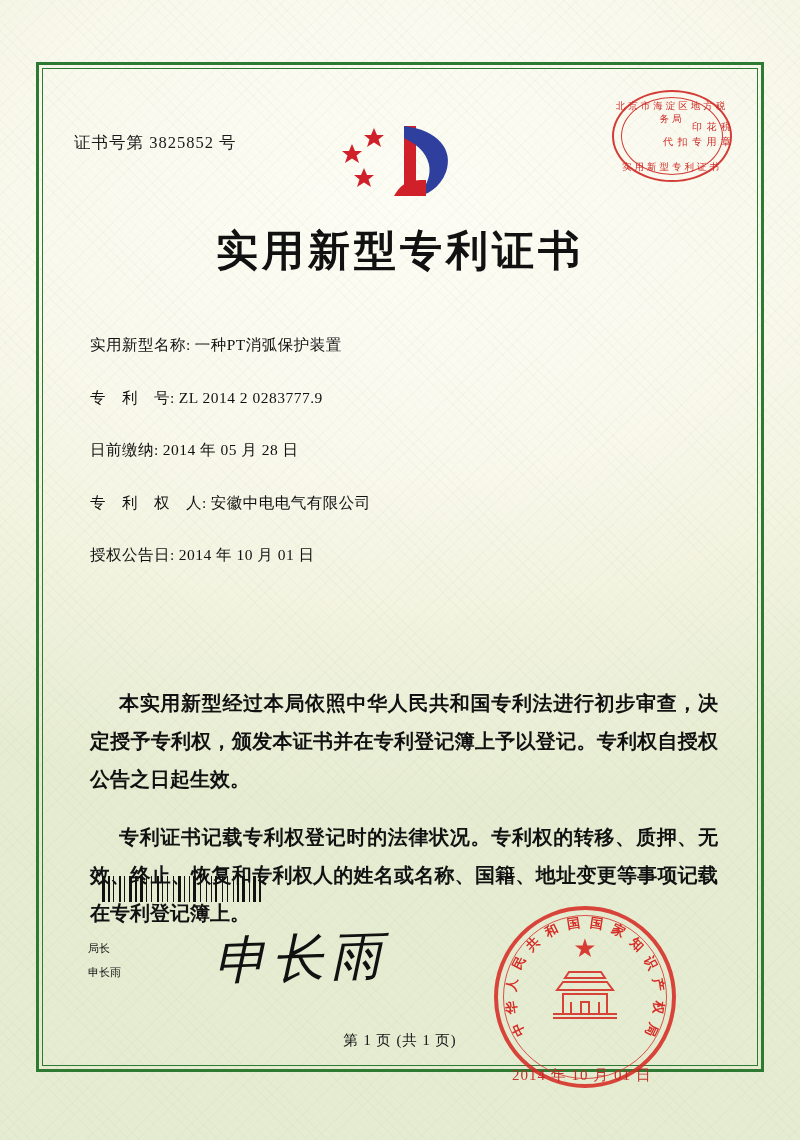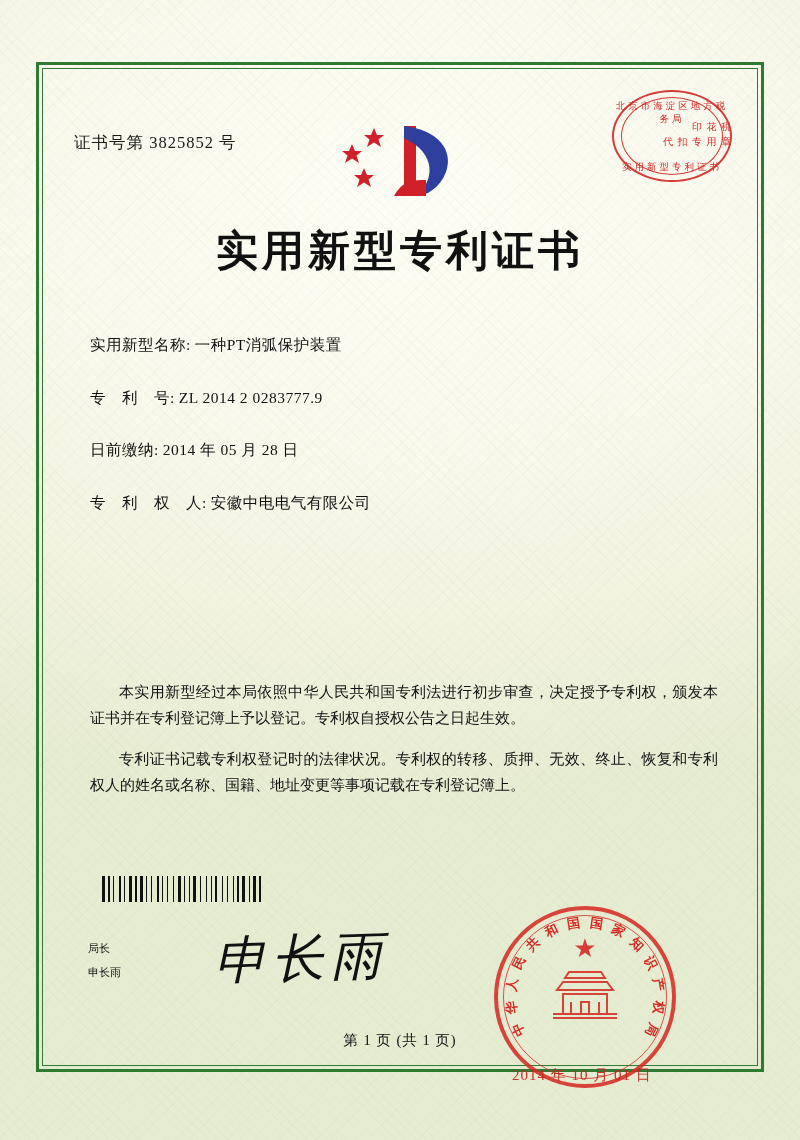--- a/index.html
+++ b/index.html
@@ -146,26 +146,27 @@
   .field .val { letter-spacing: 0.5px; }
 
   
   .paras {
     position: absolute;
     left: 48px;
     top: 596px;
     width: 628px;
   }
   .para {
-    font-size: 15px;
-    line-height: 26px;
+    font-size: 20px;
+    line-height: 38px;
     text-indent: 29px;
     color: #111;
     text-align: justify;
     margin-bottom: 2px;
+    font-weight: bold;
   }
 
   
   .barcode {
     position: absolute;
     left: 60px;
     top: 808px;
     width: 214px;
     height: 26px;
   }
@@ -322,20 +323,24 @@
         <span class="lbl">专　利　号:</span>
         <span class="val">ZL 2014 2 0283777.9</span>
       </div>
       <div class="field">
         <span class="lbl">日前缴纳:</span>
         <span class="val">2014 年 05 月 28 日</span>
       </div>
       <div class="field">
         <span class="lbl">专　利　权　人:</span>
         <span class="val">安徽中电电气有限公司</span>
+      </div>
+      <div class="field">
+        <span class="lbl">授权公告日:</span>
+        <span class="val">2014 年 10 月 01 日</span>
       </div>
     </div>
 
     <div class="paras">
       <p class="para">本实用新型经过本局依照中华人民共和国专利法进行初步审查，决定授予专利权，颁发本证书并在专利登记簿上予以登记。专利权自授权公告之日起生效。</p>
       <p class="para">专利证书记载专利权登记时的法律状况。专利权的转移、质押、无效、终止、恢复和专利权人的姓名或名称、国籍、地址变更等事项记载在专利登记簿上。</p>
     </div>
 
     <div class="barcode">
         <i style="left: 0px; width: 3px;"></i>

